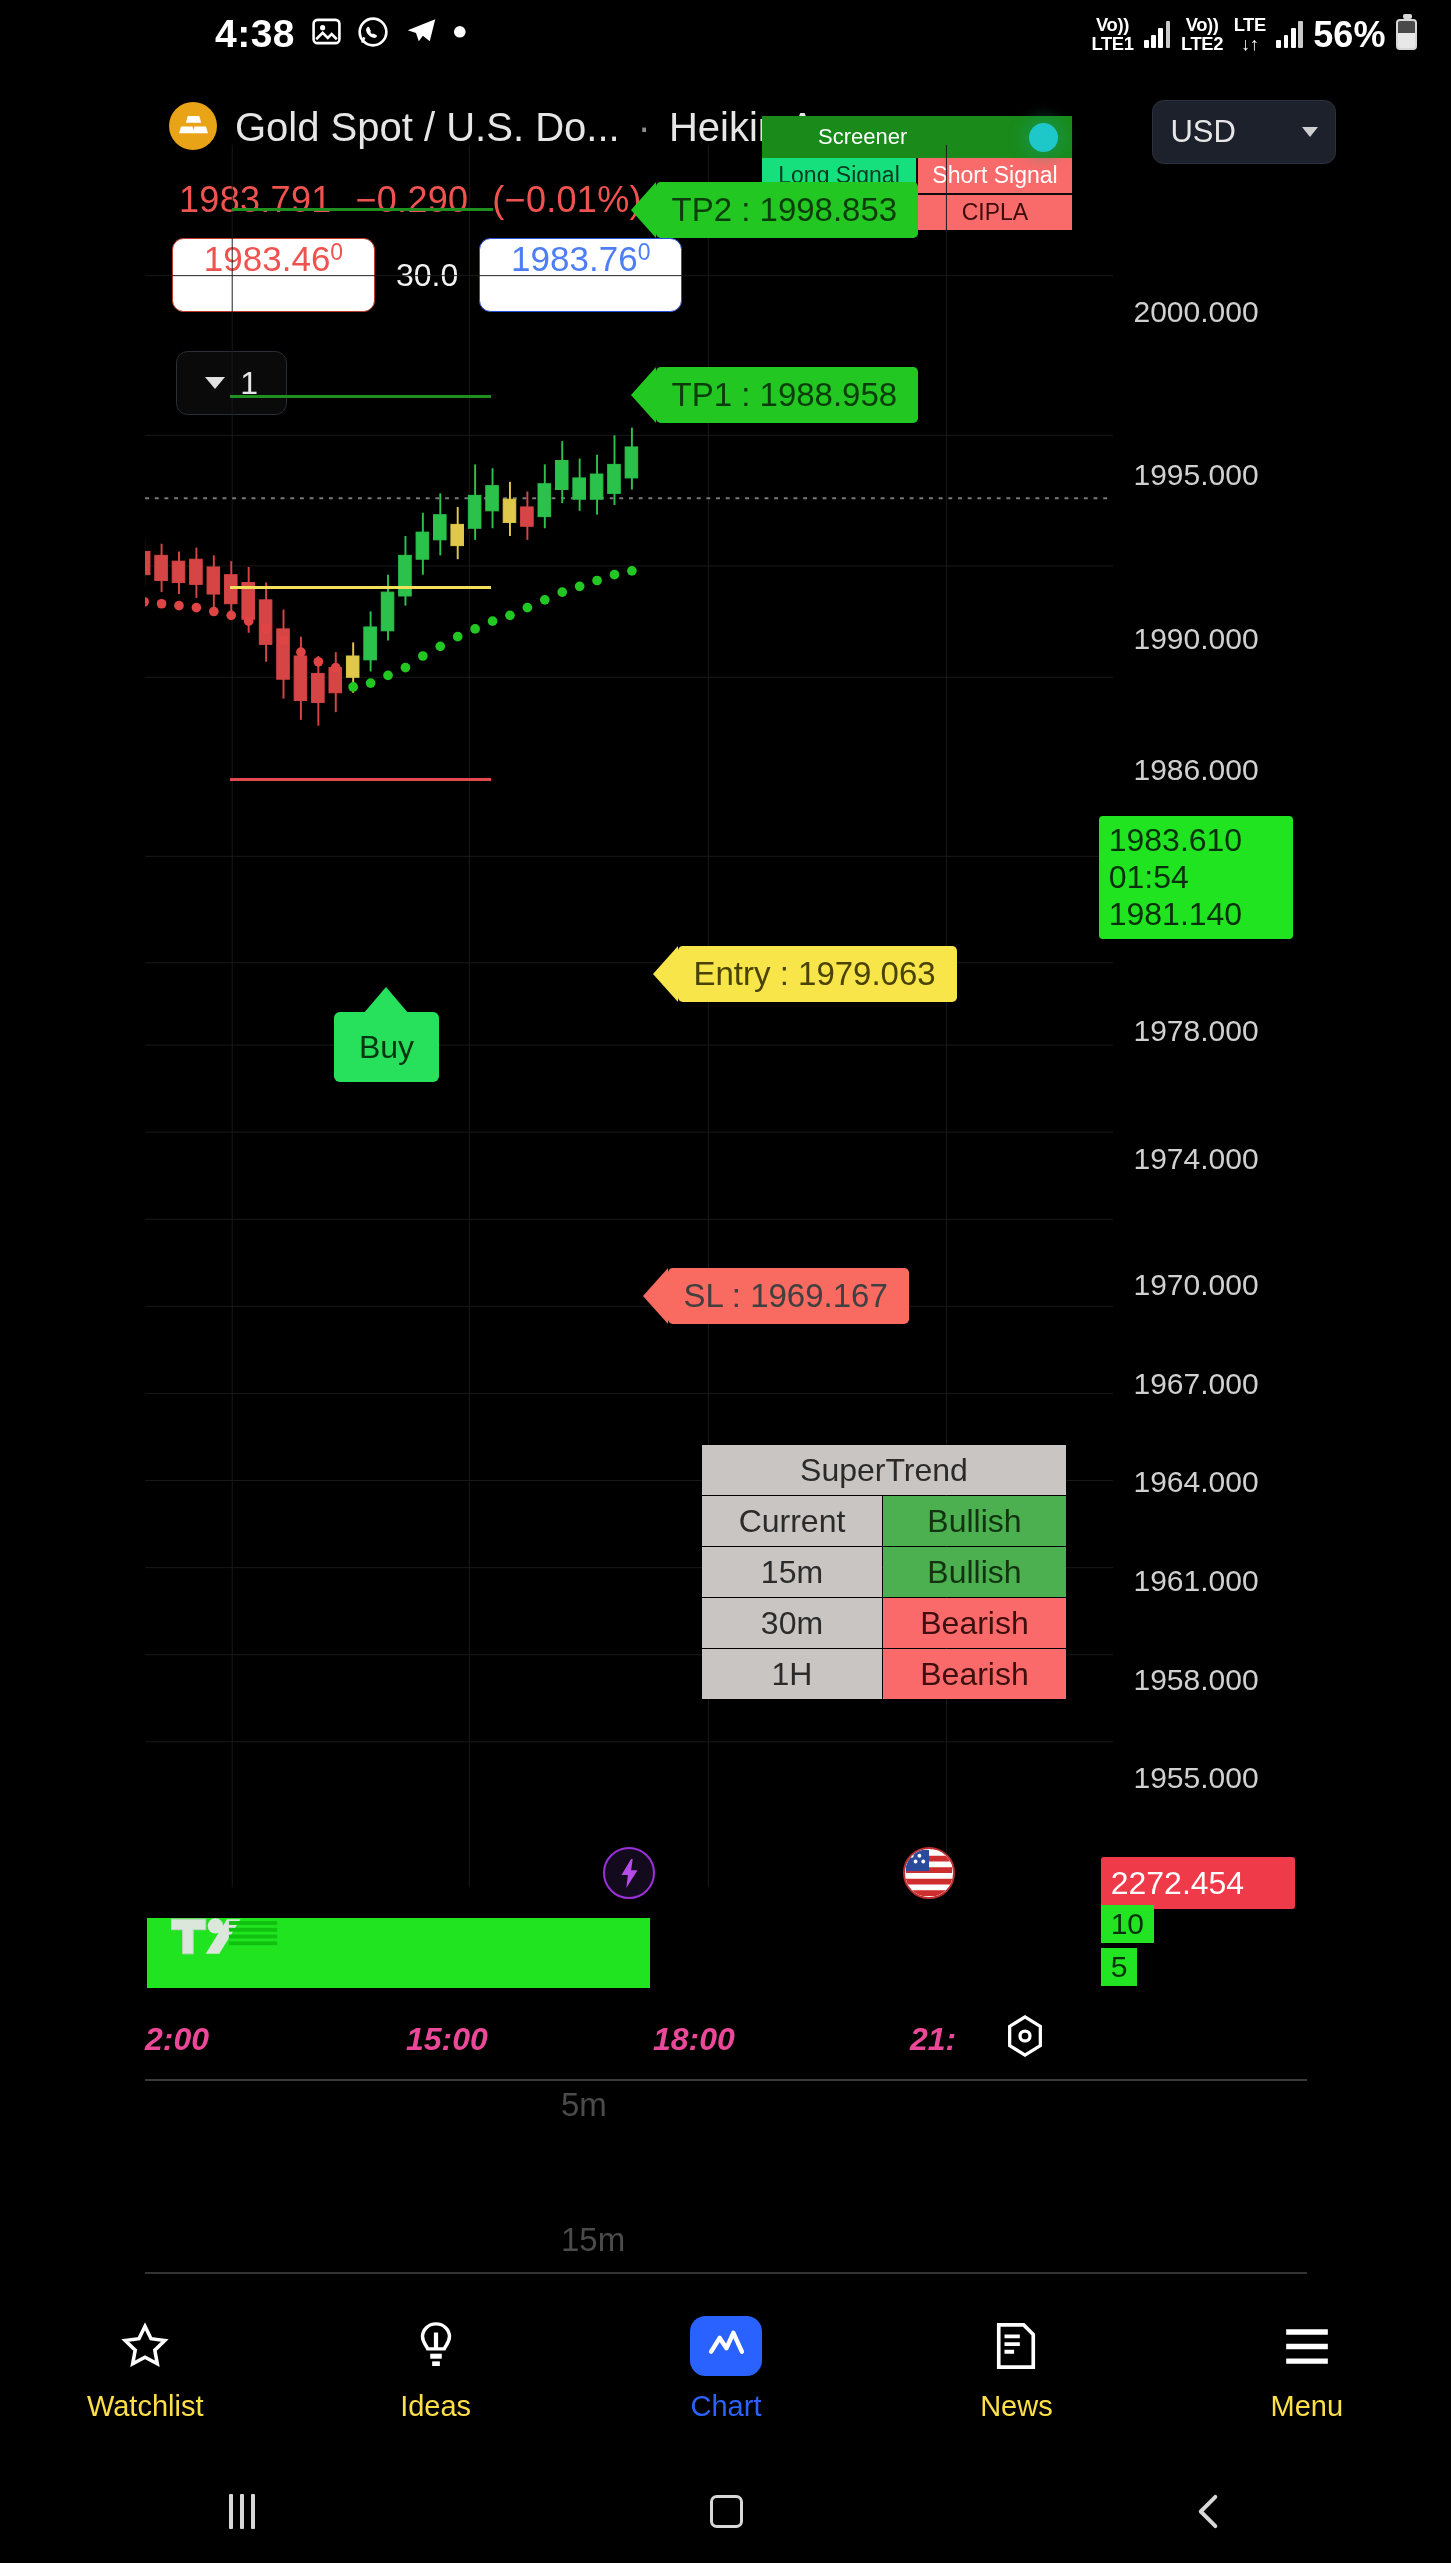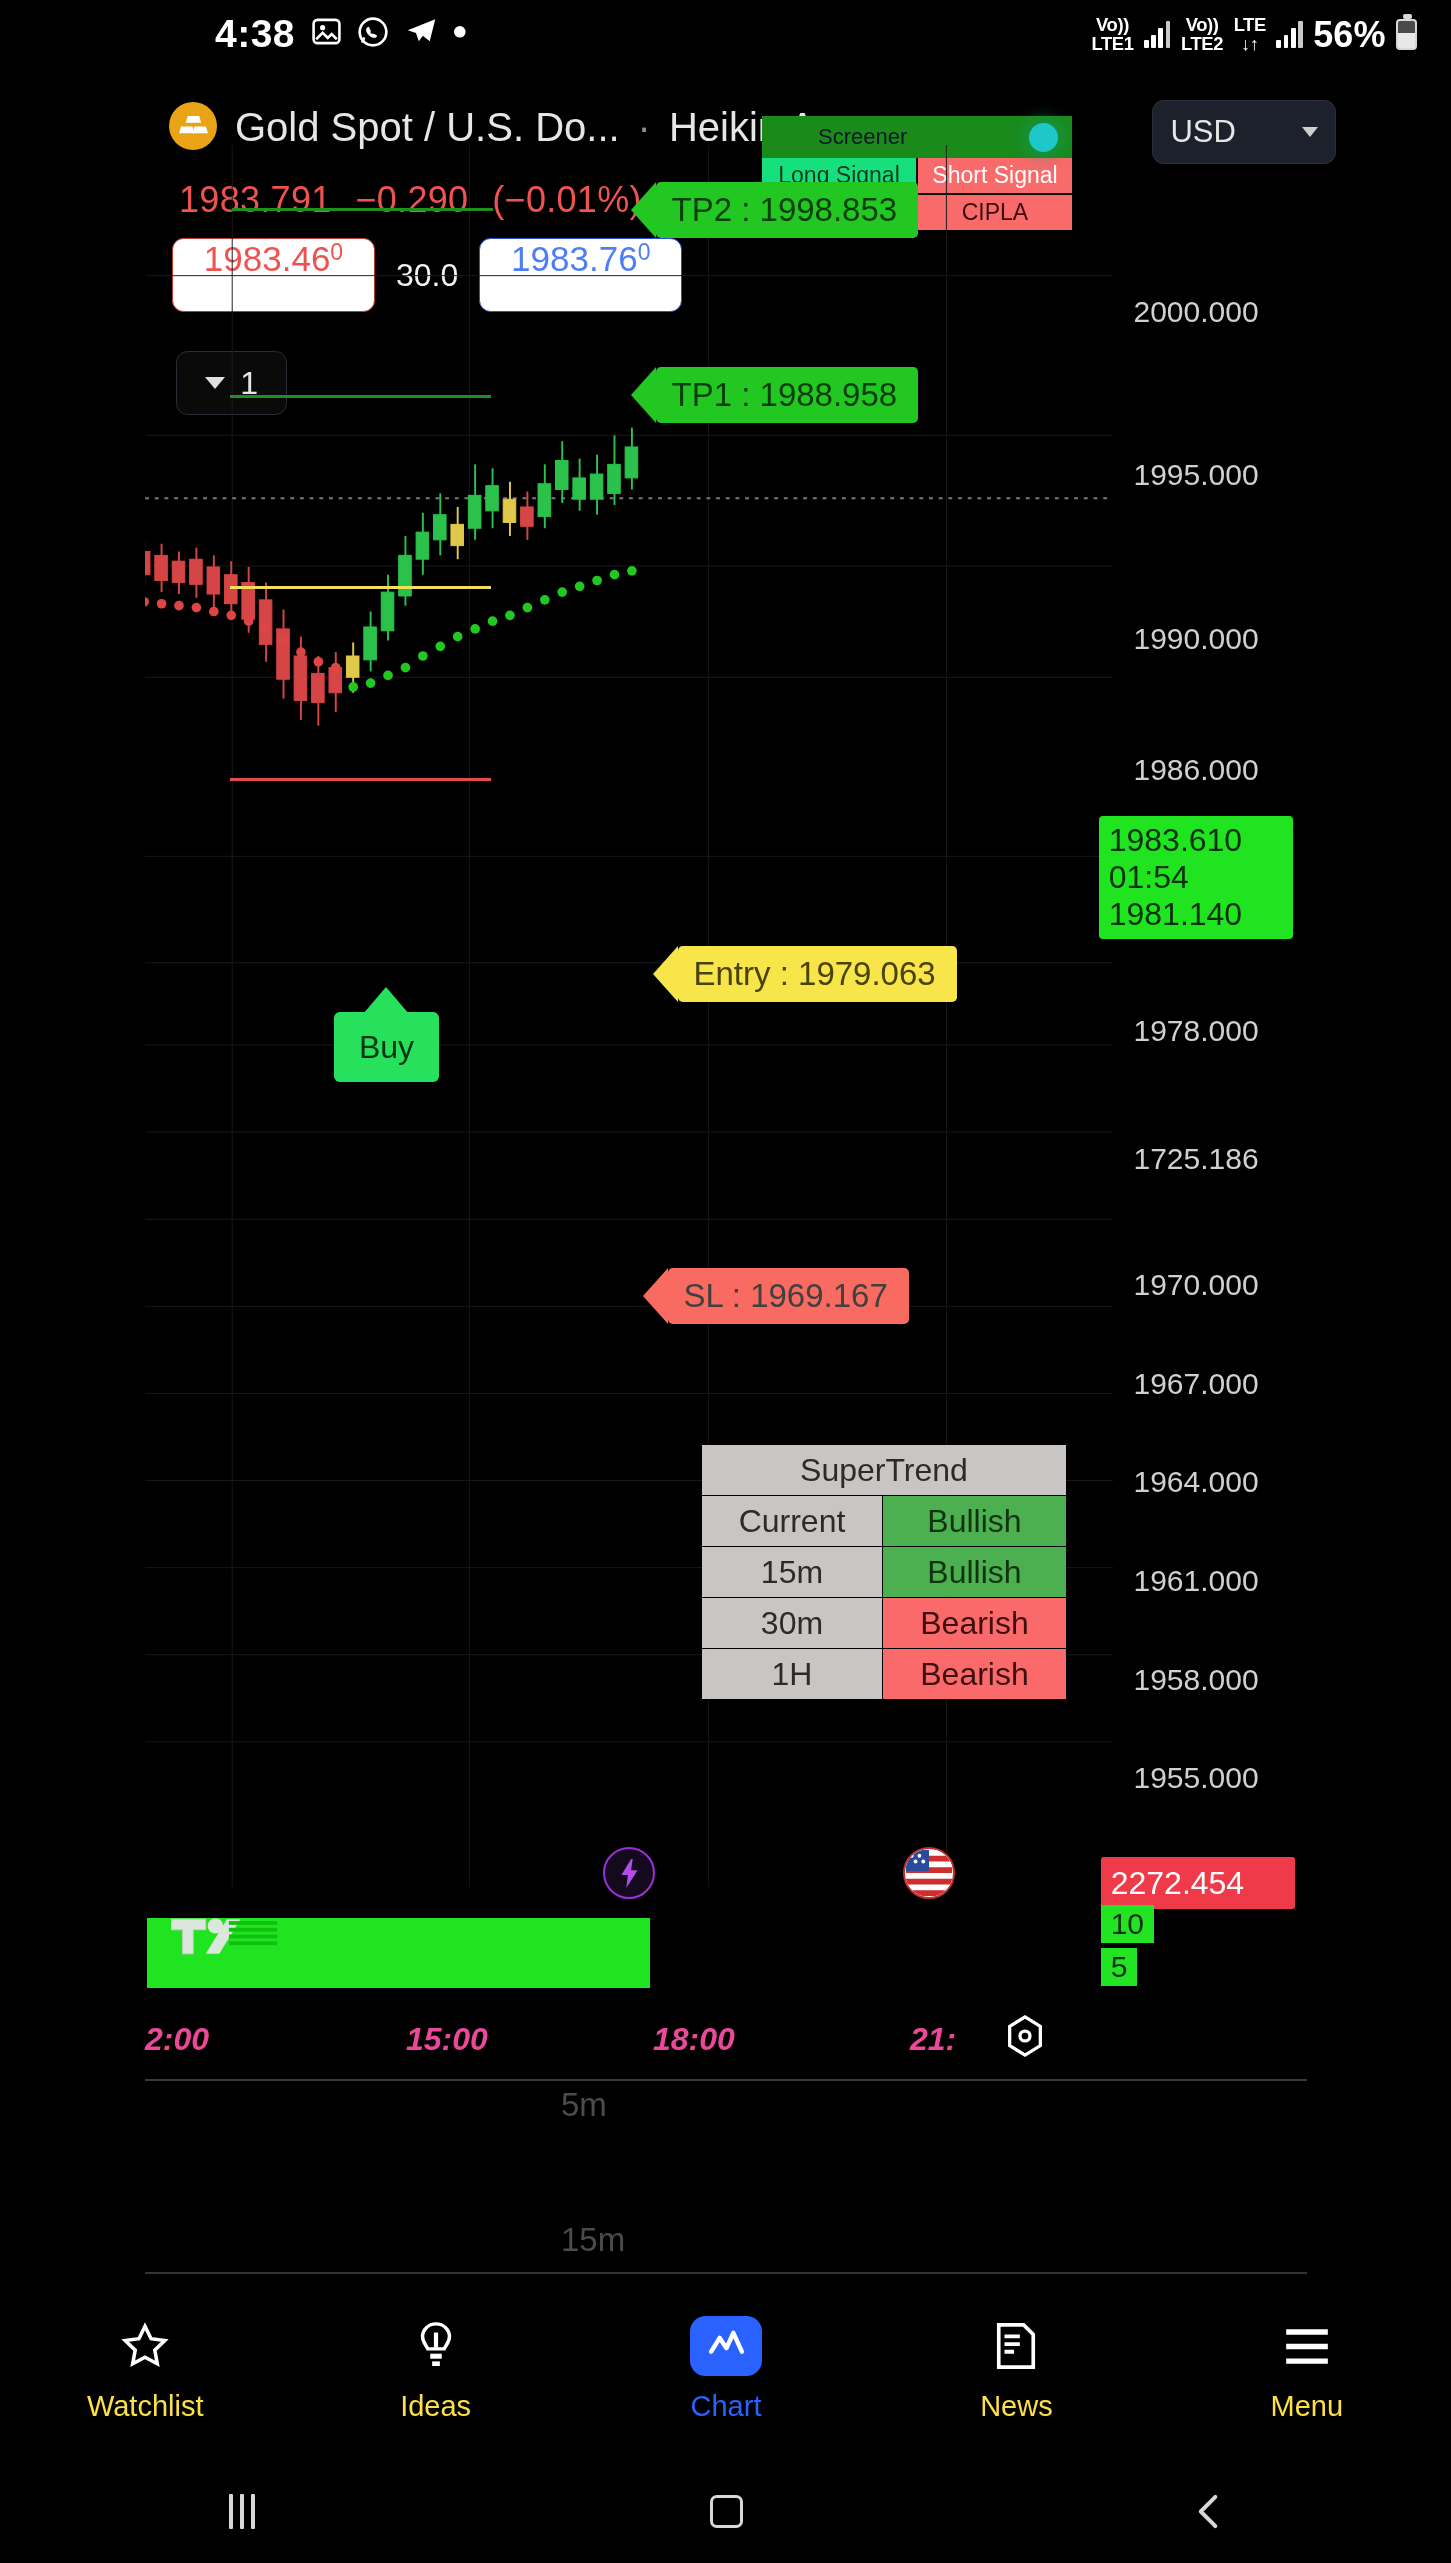--- a/index.html
+++ b/index.html
@@ -33,21 +33,21 @@
   .sym-title { font-size: 40px; color: #e6e6e6; font-weight: 400; white-space: nowrap; }
   .sym-sep { color: #8d8d8d; font-size: 40px; }
   .usd-sel { position: absolute; right: 116px; top: 100px; width: 184px; height: 64px;
     background: #1d212b; border: 1px solid #2b313c; border-radius: 11.6px; color: #e6e6e6;
     font-size: 31px; display: flex; align-items: center; justify-content: space-between; padding: 0 17.4px; }
   .chev { width:0;height:0;border-left:8.7px solid transparent;border-right:8.7px solid transparent;border-top:10.6px solid #cfcfcf; }
 
   
   .screener { position: absolute; left: 762px; top: 116px; width: 310px; }
   .scr-head { height: 42px; background: #1a8a1a; display: flex; align-items: center; justify-content: space-between; padding: 0 13.6px 0 56px; position: relative;}
-  .scr-head-txt { color: #0f172a; font-size: 22px; }
+  .scr-head-txt { color: #ffffff; font-size: 22px; }
   .scr-dot { width: 29px; height: 29px; border-radius: 50%; background: #1fc8c8; box-shadow: 0 0 13.6px 7.7px rgba(20,160,120,.35);}
   .scr-grid { display: grid; grid-template-columns: 1fr 1fr; gap: 1.9px; background: #0d0d0d; }
   .scr-cell { height: 35px; display: flex; align-items: center; justify-content: center; font-size: 23px; }
   .c-long { background: #16e07d; color: #083b1e; }
   .c-short { background: #f96a6a; color: #fff; }
   .c-nosig { background: #f5e324; color: #4a4306; }
   .c-cipla { background: #f96a6a; color: #3d0b0b; }
 
   
   .quote { position: absolute; left: 179px; top: 179px; font-size: 36px; color: #ef5350; letter-spacing: 0.3px; }
@@ -406,21 +406,21 @@
   <div class="tag red" style="left:668px; top:1268px;">SL : 1969.167</div>
 
   <div class="buy-badge">Buy</div>
 
   <div class="axis-right">
     <div class="axis-lbl" style="top:150px;">2000.000</div>
     <div class="axis-lbl" style="top:313px;">1995.000</div>
     <div class="axis-lbl" style="top:477px;">1990.000</div>
     <div class="axis-lbl" style="top:608px;">1986.000</div>
     <div class="axis-lbl" style="top:869px;">1978.000</div>
-    <div class="axis-lbl" style="top:997px;">1725.186</div>
+    <div class="axis-lbl" style="top:997px;">1974.000</div>
     <div class="axis-lbl" style="top:1123px;">1970.000</div>
     <div class="axis-lbl" style="top:1222px;">1967.000</div>
     <div class="axis-lbl" style="top:1320px;">1964.000</div>
     <div class="axis-lbl" style="top:1419px;">1961.000</div>
     <div class="axis-lbl" style="top:1518px;">1958.000</div>
     <div class="axis-lbl" style="top:1616px;">1955.000</div>
   </div>
 
   <div class="price-tag-green">
     <div>1983.610</div>

